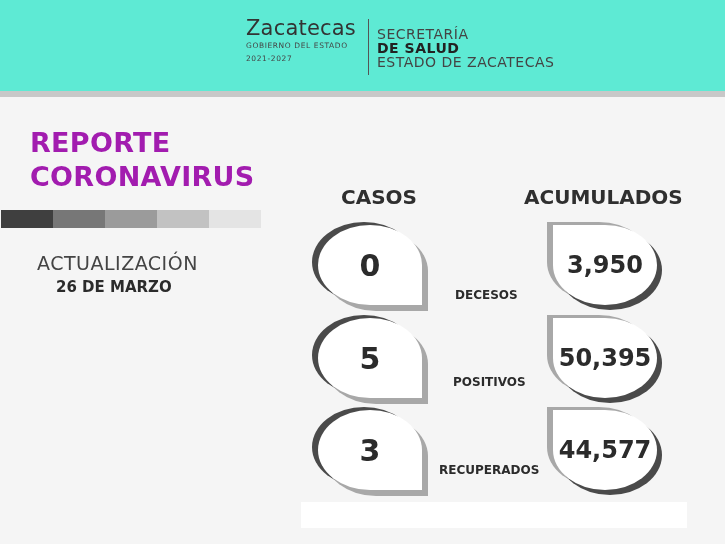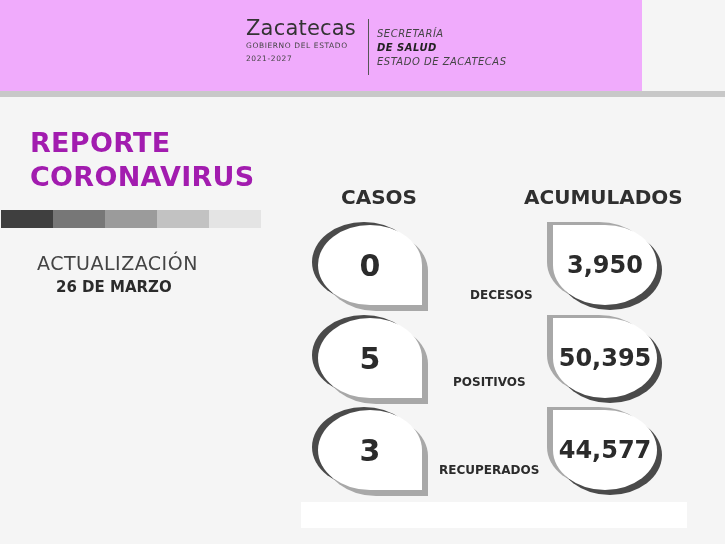--- a/index.html
+++ b/index.html
@@ -1,23 +1,23 @@
 <!DOCTYPE html>
 <html><head>
 <meta charset="utf-8">
 <style>
   html,body{margin:0;padding:0;}
   body{width:725px;height:544px;overflow:hidden;background:#f5f5f5;font-family:"DejaVu Sans",sans-serif;position:relative;color:#2b2b2b;}
-  .header{position:absolute;left:0;top:0;width:642px;height:91px;background:#f0abfc;}
+  .header{position:absolute;left:0;top:0;width:725px;height:91px;background:#5eead4;}
   .band{position:absolute;left:0;top:91px;width:725px;height:6px;background:#c8c8c8;}
   .brand{position:absolute;left:246px;top:17px;text-align:right;}
   .brand .name{font-size:21px;font-weight:normal;color:#333;letter-spacing:0.2px;line-height:22px;}
   .brand .sub{font-size:7.5px;color:#444;letter-spacing:0.6px;line-height:13px;text-align:left;}
   .vline{position:absolute;left:368px;top:19px;width:1px;height:56px;background:#555;}
-  .sec{position:absolute;left:377px;top:27px;font-size:10px;color:#444;letter-spacing:0.5px;line-height:14px;font-style:italic;}
+  .sec{position:absolute;left:377px;top:27px;font-size:14px;color:#444;letter-spacing:0.5px;line-height:14px;}
   .sec b{color:#222;margin-top:10px;}
   .title{position:absolute;left:30px;top:126px;font-size:27px;font-weight:bold;line-height:34px;color:#a21caf;letter-spacing:0.3px;}
   .swatches{position:absolute;left:1px;top:210px;display:flex;}
   .swatches div{width:52px;height:18px;}
   .upd{position:absolute;left:25px;top:252px;font-size:19px;color:#444;letter-spacing:0.5px;margin-left:12px;}
   .date{position:absolute;left:56px;top:278px;font-size:15px;font-weight:bold;color:#2b2b2b;}
   .colhead{position:absolute;font-size:20px;font-weight:bold;color:#2f2f2f;}
   .leaf{position:absolute;width:104px;height:80px;}
   .leaf .s1,.leaf .s2,.leaf .face{position:absolute;left:0;top:0;width:100%;height:100%;}
   .leafL .s1{background:#4a4a4a;border-radius:52px 52px 0 52px / 40px 40px 0 40px;left:-6px;top:-3px;}
@@ -68,21 +68,21 @@
 
 <div class="colhead" style="left:341px;top:185px;">CASOS</div>
 <div class="colhead" style="left:524px;top:185px;">ACUMULADOS</div>
 
 <div class="leaf leafL" style="left:318px;top:225px;">
   <div class="s1"></div>
     <div class="s2"></div>
     <div class="face"></div>
   <div class="num">0</div>
 </div>
-<div class="lbl" style="left:455px;top:288px;margin-left:15px;">DECESOS</div>
+<div class="lbl" style="left:455px;top:288px;">DECESOS</div>
 <div class="leaf leafR" style="left:553px;top:225px;">
   <div class="s1"></div>
     <div class="s2"></div>
     <div class="face"></div>
   <div class="num">3,950</div>
 </div>
 
 <div class="leaf leafL" style="left:318px;top:318px;">
   <div class="s1"></div>
     <div class="s2"></div>

